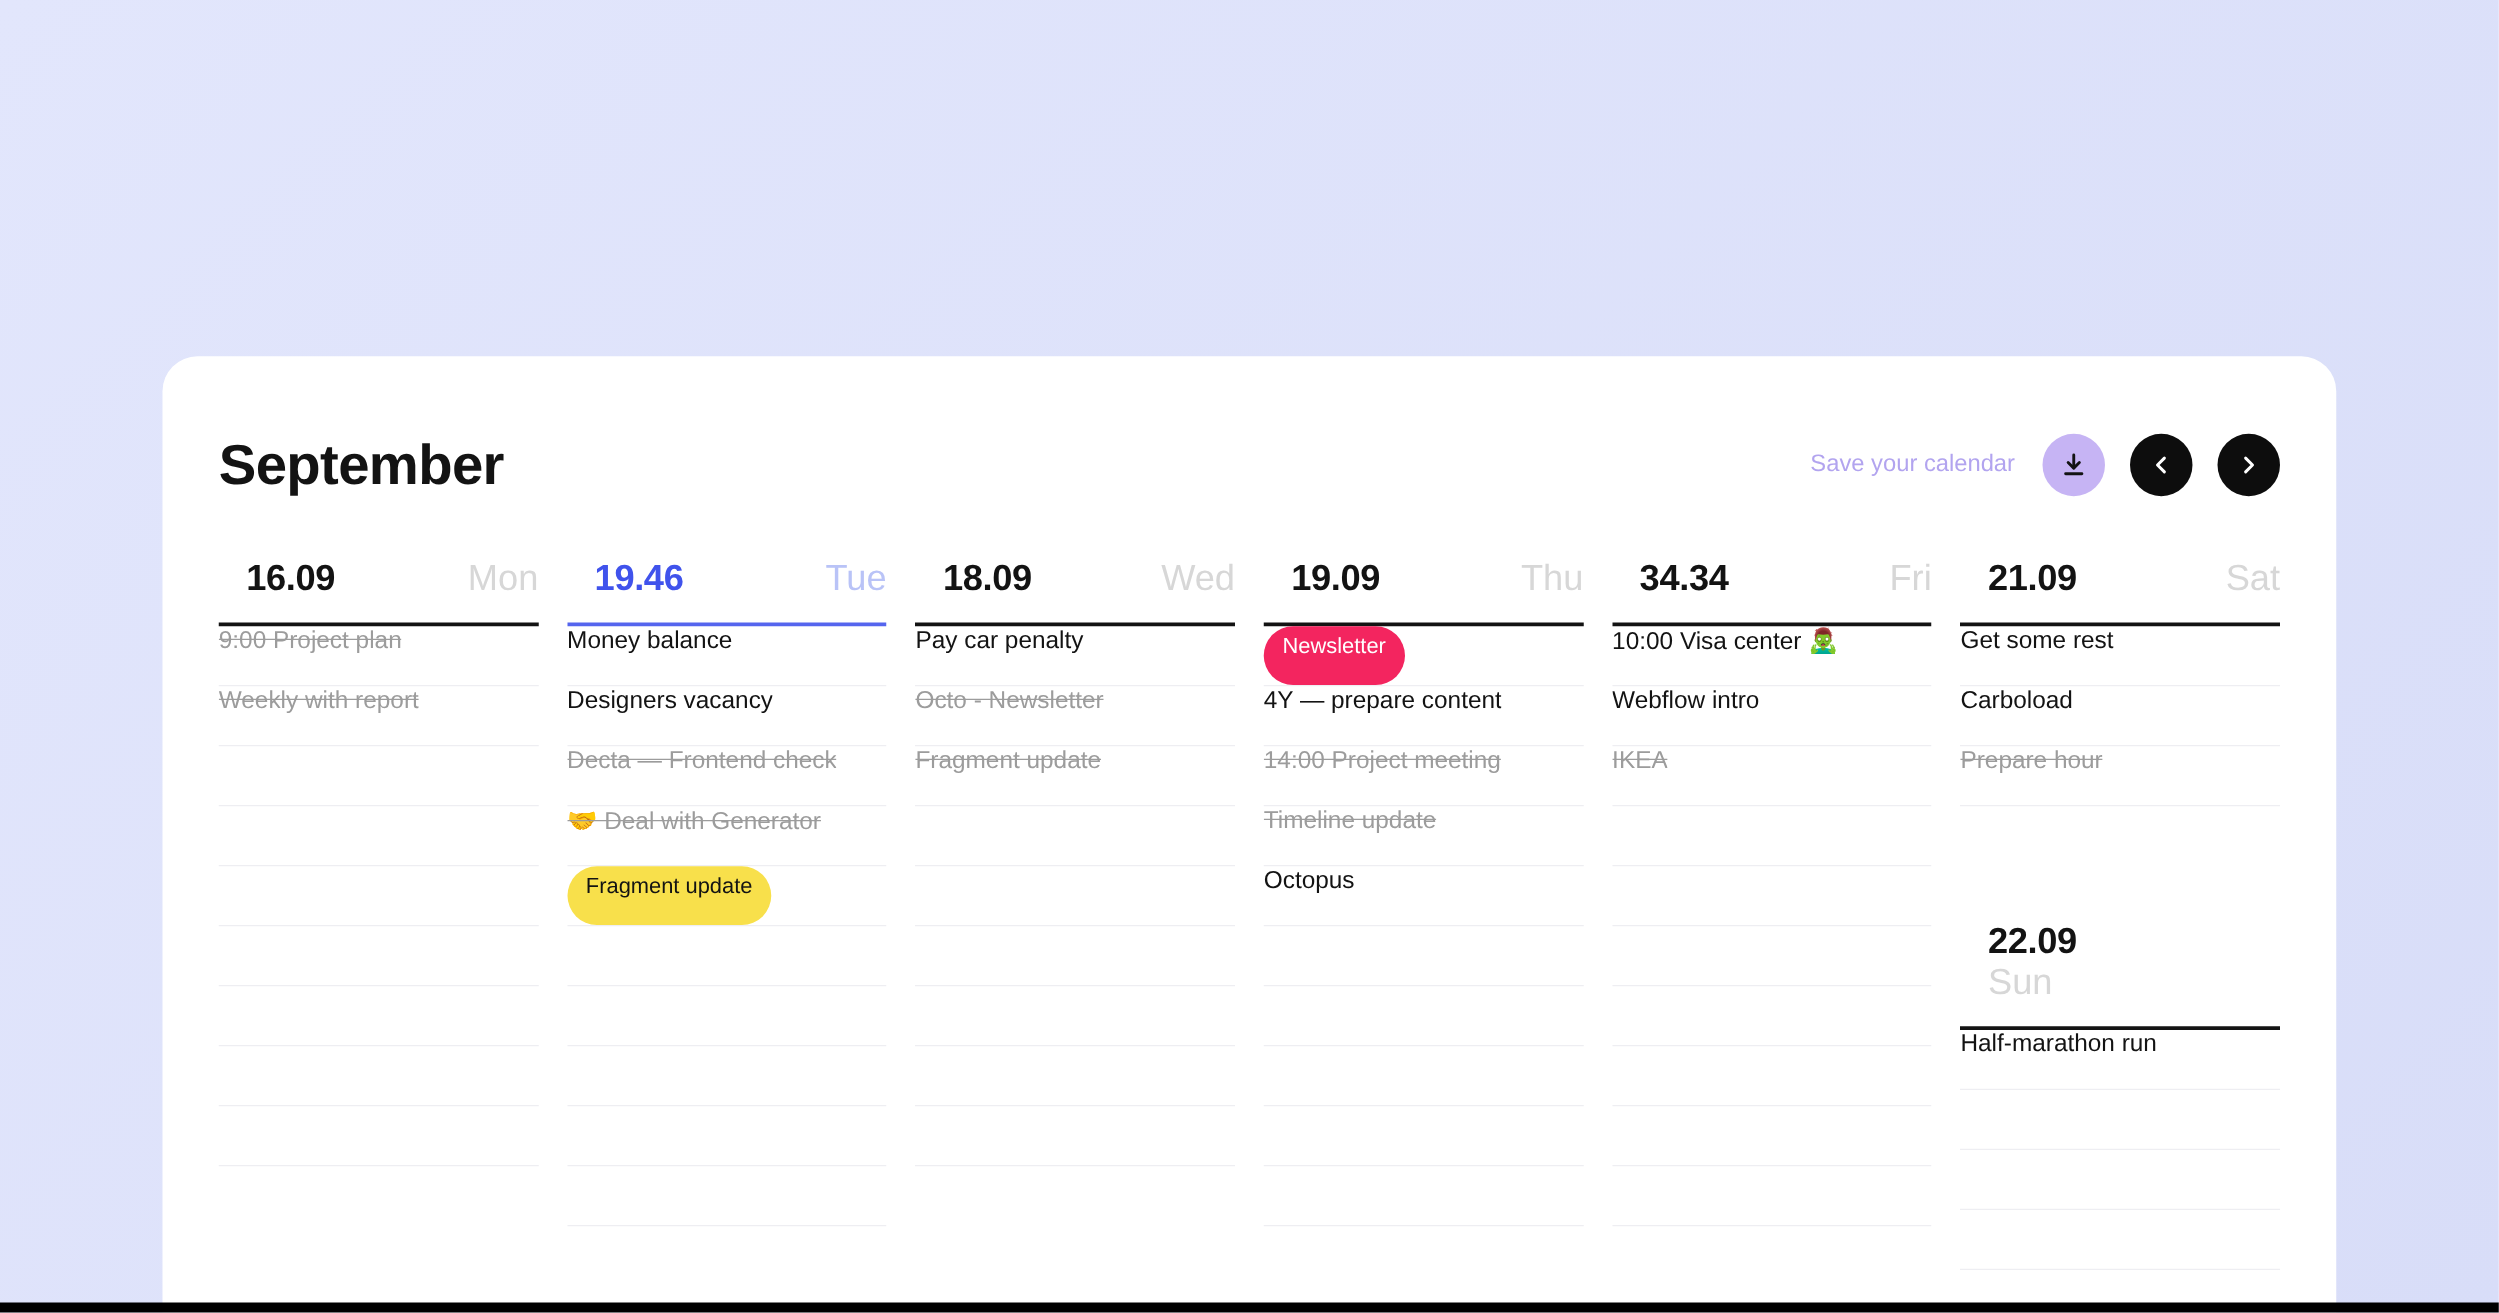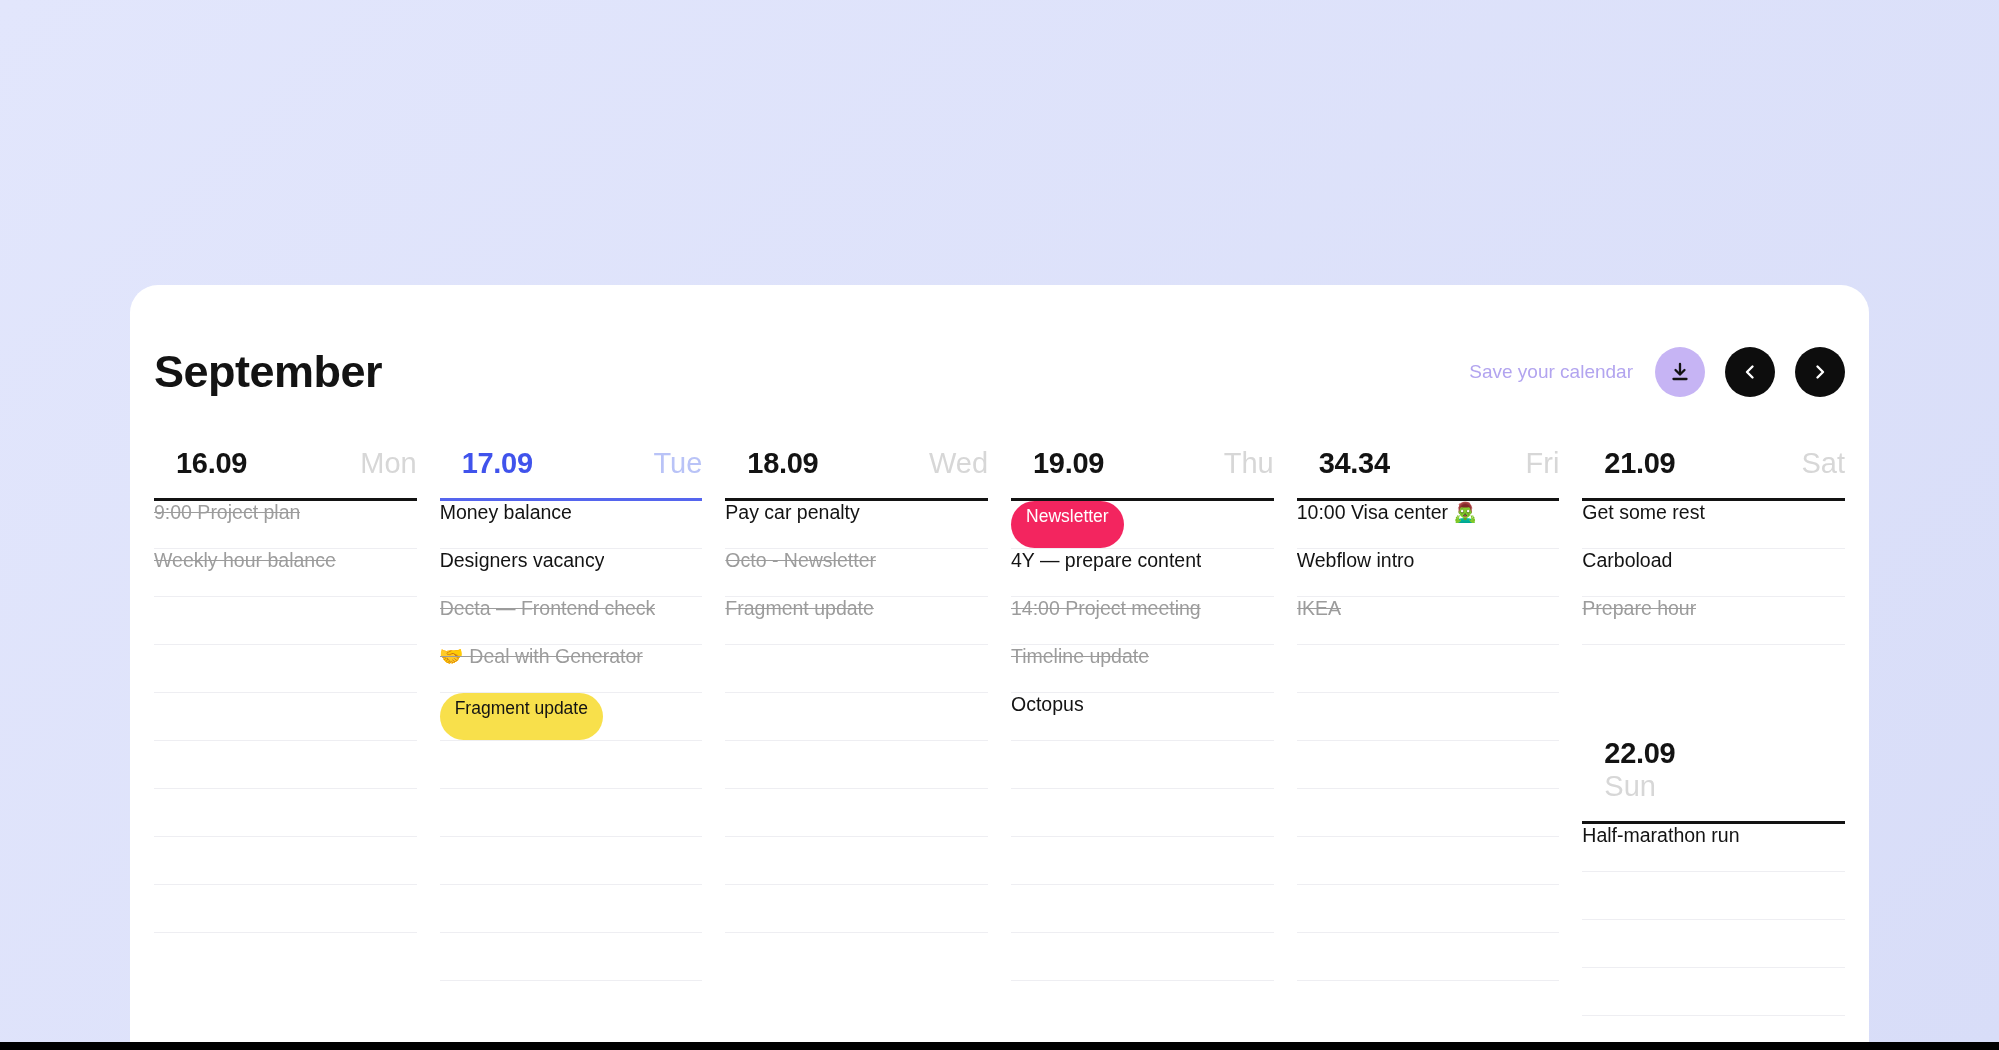--- a/index.html
+++ b/index.html
@@ -11,21 +11,21 @@
     --purple-label:#b2a4ef; --purple-button:#c6b4f4; --black-button:#0d0d0d;
   }
   *{box-sizing:border-box; margin:0; padding:0;}
   html,body{width:1999px; height:1050px; overflow:hidden;}
   body{
     font-family:"Liberation Sans", sans-serif;
     background:linear-gradient(135deg,#e2e6fc 0%, #d8ddf8 100%);
   }
   .card{
     position:absolute; left:130px; top:285px; width:1739px; height:765px;
-    background:var(--card); border-radius:28px 28px 0 0; padding:0 24px;
+    background:var(--card); border-radius:28px 28px 0 0; padding:0 45px;
   }
   .card-header{
     margin-top:62px; display:flex; align-items:center; justify-content:space-between;
   }
   .title{
     font-size:45px; font-weight:700; color:var(--text-dark); letter-spacing:-0.5px; line-height:50px;
   }
   .controls{display:flex; align-items:center;}
   .save-label{
     font-size:19px; color:var(--purple-label); margin-right:22px; cursor:pointer;
@@ -115,33 +115,33 @@
   <div class="week" id="week">
       <div class="col">
         <div class="col-head">
           <span class="date">16.09</span>
           <span class="wd">Mon</span>
         </div>
         <div class="row">
           <span class="task done">9:00 Project plan</span>
         </div>
         <div class="row">
-          <span class="task done">Weekly hour balance</span>
+          <span class="task done">Weekly with report</span>
         </div>
         <div class="row"></div>
         <div class="row"></div>
         <div class="row"></div>
         <div class="row"></div>
         <div class="row"></div>
         <div class="row"></div>
         <div class="row"></div>
       </div>
       <div class="col">
         <div class="col-head active">
-          <span class="date">17.09</span>
+          <span class="date">19.46</span>
           <span class="wd">Tue</span>
         </div>
         <div class="row">
           <span class="task">Money balance</span>
         </div>
         <div class="row">
           <span class="task">Designers vacancy</span>
         </div>
         <div class="row">
           <span class="task done">Decta — Frontend check</span>

